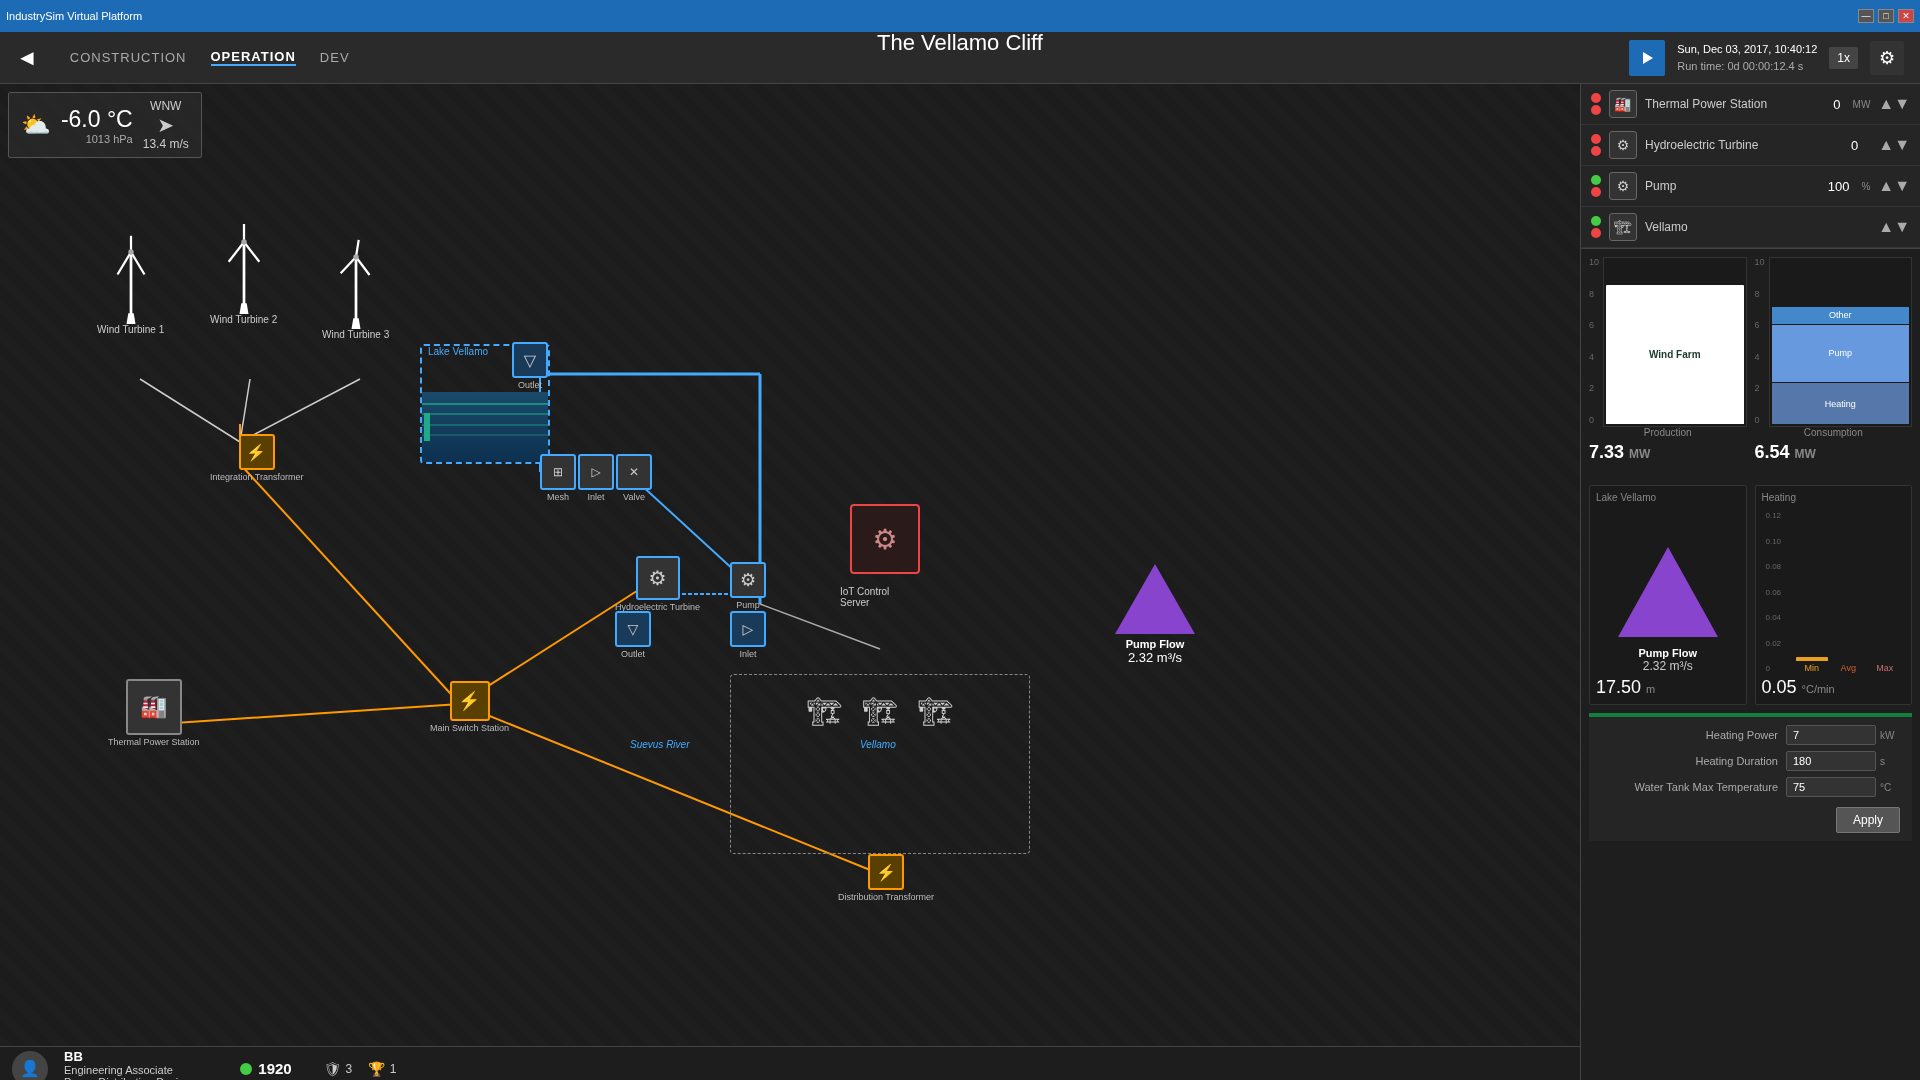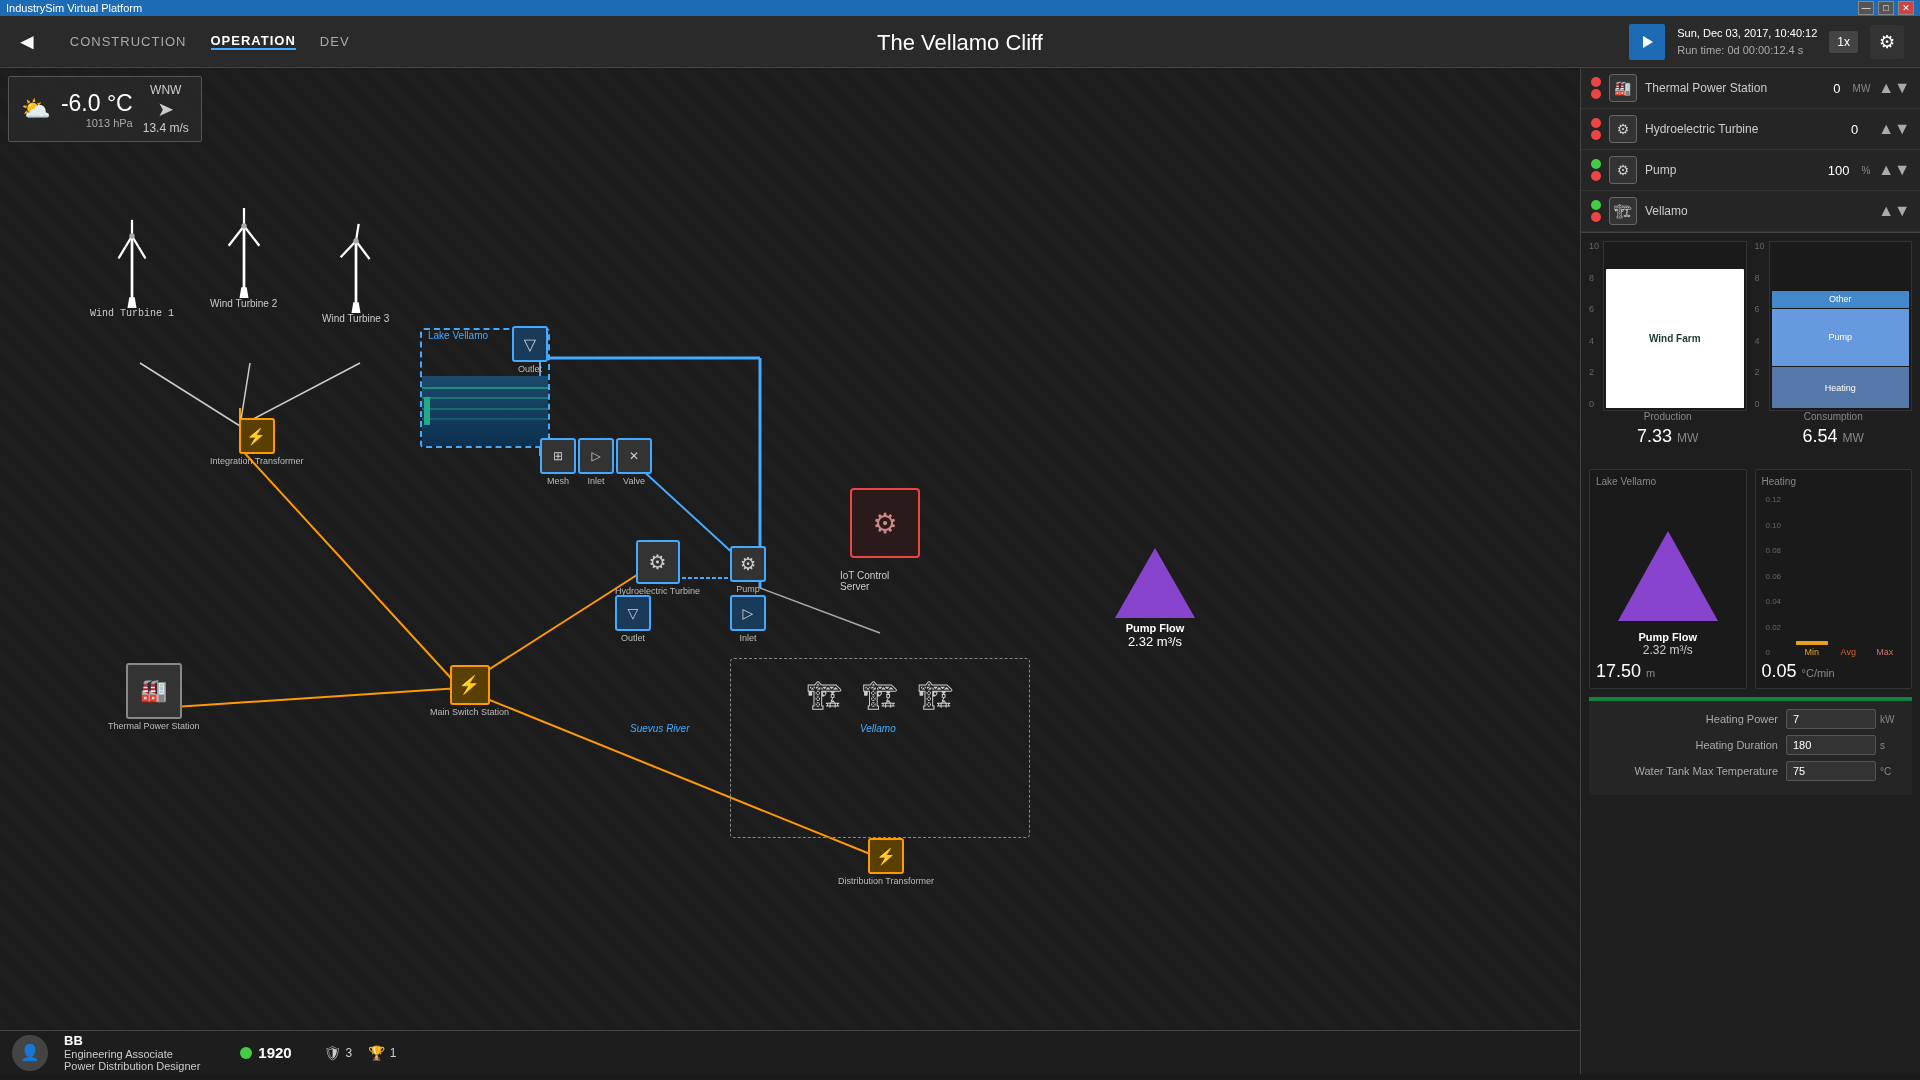--- a/index.html
+++ b/index.html
@@ -14,21 +14,21 @@
     }
 
     
     #title-bar {
       width: 100%;
       height: 16px;
       background: #1e6bb5;
       display: flex;
       align-items: center;
       justify-content: space-between;
-      padding: 8px 6px;
+      padding: 16px 6px;
       font-size: 11px;
       color: white;
     }
     #title-bar-controls {
       display: flex;
       gap: 4px;
     }
     .tb-btn {
       width: 16px;
       height: 14px;
@@ -441,22 +441,22 @@
     }
     .chart-title {
       font-size: 10px;
       color: #888;
       text-align: center;
       margin-bottom: 4px;
     }
     .chart-value-big {
       font-size: 18px;
       color: white;
-      text-align: center;
-      font-weight: 400;
+      text-align: left;
+      font-weight: 700;
     }
     .chart-unit { font-size: 12px; color: #888; }
 
     
     #metrics-charts {
       display: flex;
       gap: 8px;
       height: 220px;
     }
 
@@ -611,21 +611,21 @@
         <div class="weather-details">1013 hPa</div>
       </div>
       <div class="weather-wind">
         <span>WNW</span>
         <span style="font-size:20px;">➤</span>
         <span>13.4 m/s</span>
       </div>
     </div>
 
 
-    <div class="turbine-node" style="left:90px; top:150px;font-family:Liberation Mono, monospace;">
+    <div class="turbine-node" style="left:97px; top:150px;">
       <svg class="wind-turbine-svg" viewBox="0 0 50 100">
         <line x1="25" y1="20" x2="25" y2="90" stroke="white" stroke-width="3"></line>
         <line x1="25" y1="20" x2="10" y2="45" stroke="white" stroke-width="2.5"></line>
         <line x1="25" y1="20" x2="40" y2="45" stroke="white" stroke-width="2.5"></line>
         <line x1="25" y1="20" x2="25" y2="2" stroke="white" stroke-width="2.5"></line>
         <circle cx="25" cy="20" r="3" fill="#aaa"></circle>
         <polygon points="22,88 28,88 30,100 20,100" fill="white"></polygon>
       </svg>
       <span class="node-label">Wind Turbine 1</span>
     </div>
@@ -958,17 +958,20 @@
         <div class="setting-row">
           <span class="setting-label">Heating Duration</span>
           <input class="setting-input" type="text" value="180" style="">
           <span class="setting-unit">s</span>
         </div>
         <div class="setting-row">
           <span class="setting-label">Water Tank Max Temperature</span>
           <input class="setting-input" type="text" value="75" style="">
           <span class="setting-unit">°C</span>
         </div>
+        <div style="display:flex; justify-content:flex-end; margin-top:4px;">
+          <button id="apply-btn">Apply</button>
+        </div>
       </div>
 
     </div>
   </div>
 </div>
 
 </body></html>

